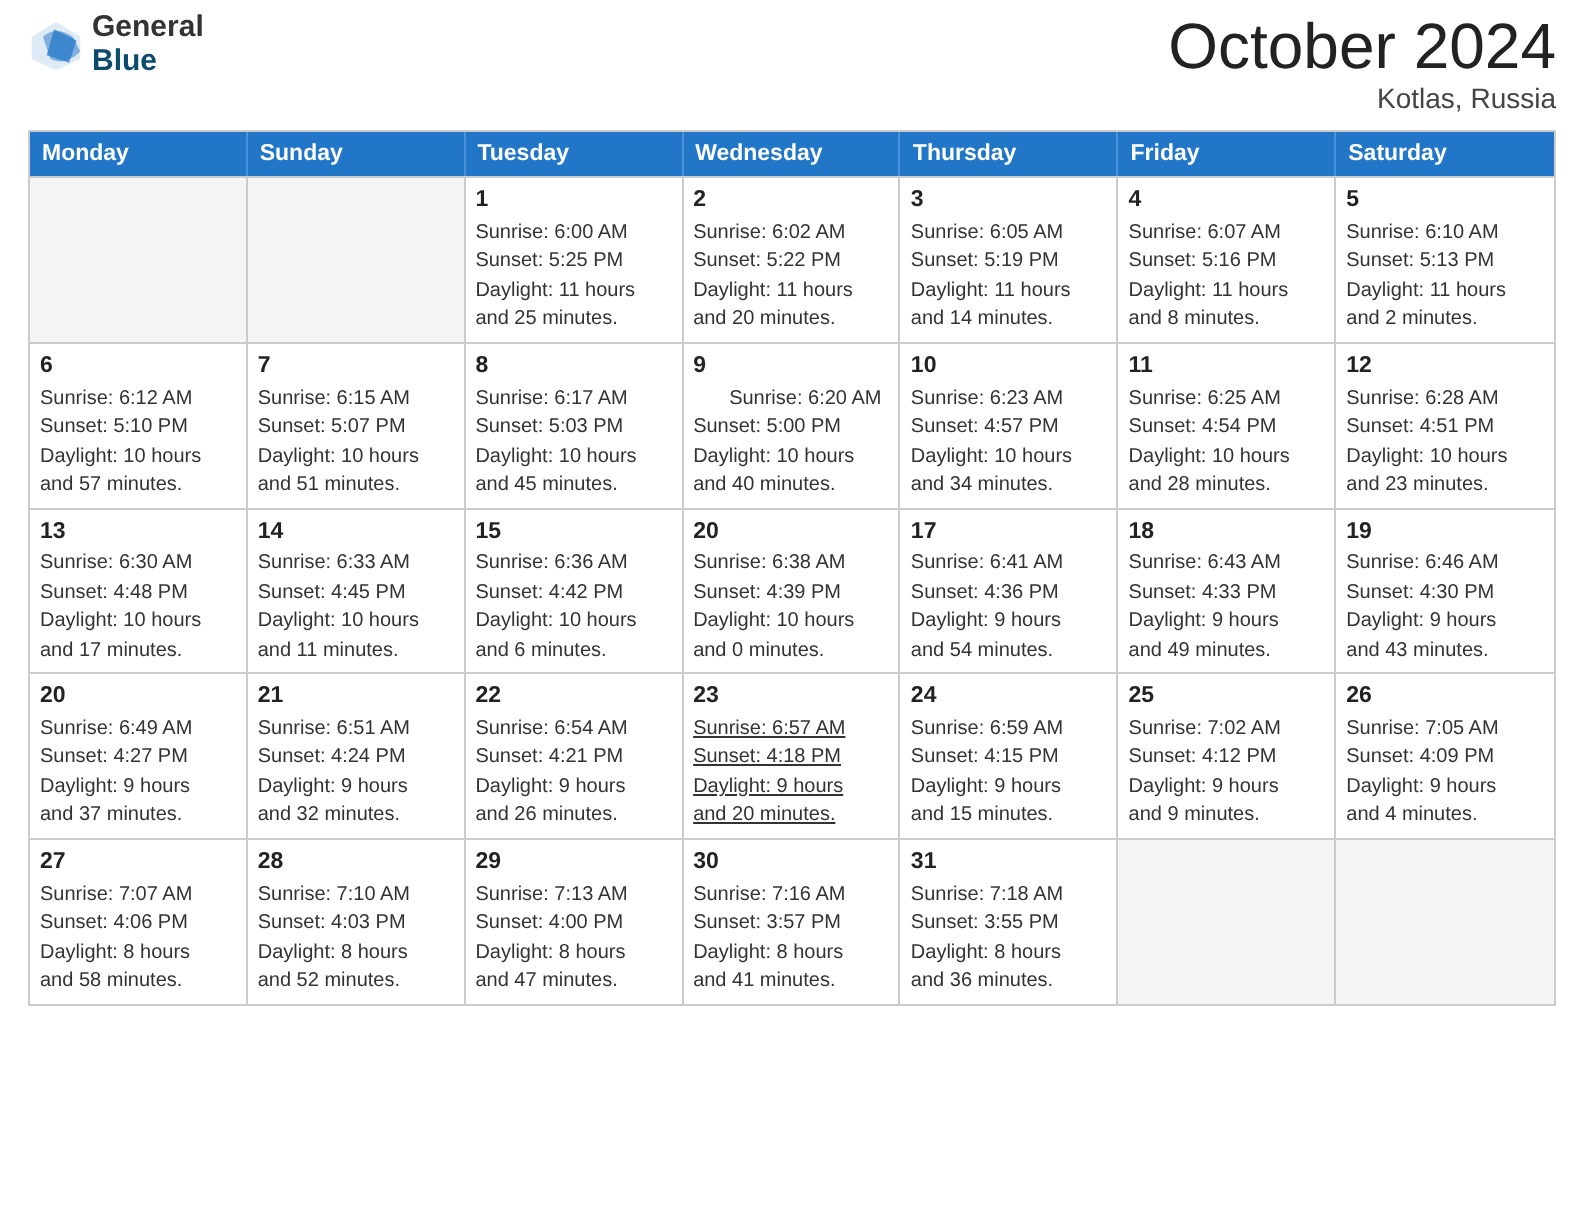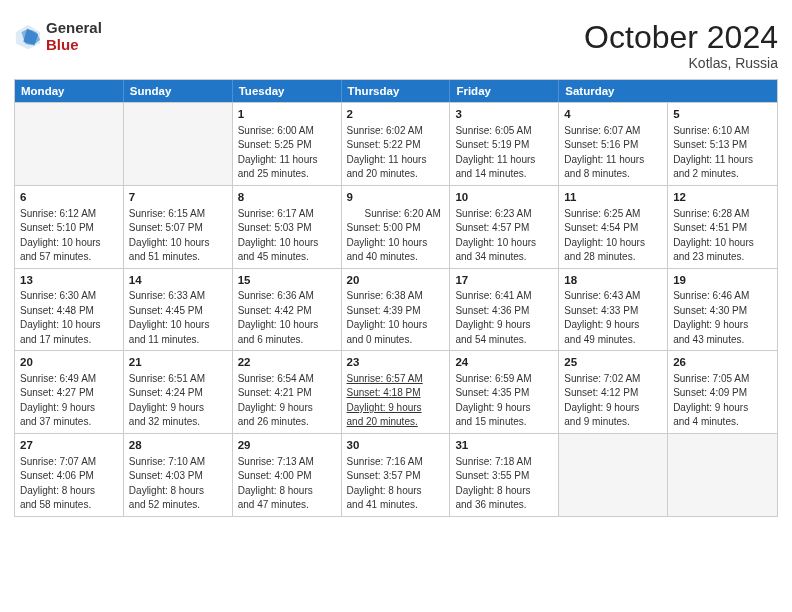--- a/index.html
+++ b/index.html
@@ -7,21 +7,21 @@
       width: 792px;
       height: 612px;
       background: #fff;
       font-family: Arial, sans-serif;
       font-size: 11px;
       overflow: hidden;
     }
     .page {
       width: 792px;
       height: 512px;
-      padding: 20px 14px 10px 14px;
+      padding: 6px 14px 10px 14px;
       display: flex;
       flex-direction: column;
     }
     .header {
       display: flex;
       justify-content: space-between;
       align-items: flex-start;
       margin-bottom: 8px;
     }
     .logo {
@@ -35,21 +35,21 @@
       line-height: 1.1;
     }
     .logo-general {
       font-size: 15px;
       font-weight: bold;
       color: #333;
     }
     .logo-blue {
       font-size: 15px;
       font-weight: bold;
-      color: #b91c1c;
+      color: #0c4a6e;
     }
     .logo-icon {
       width: 28px;
       height: 28px;
     }
     .title-block {
       text-align: right;
     }
     .title-month {
       font-size: 32px;
@@ -136,20 +136,21 @@
       <div class="title-month">October 2024</div>
       <div class="title-location">Kotlas, Russia</div>
     </div>
   </div>
 
   <div class="calendar">
     <div class="cal-header-row">
       <div class="cal-header-cell">Monday</div>
       <div class="cal-header-cell">Sunday</div>
       <div class="cal-header-cell">Tuesday</div>
+      <div class="cal-header-cell">Wednesday</div>
       <div class="cal-header-cell">Thursday</div>
       <div class="cal-header-cell">Friday</div>
       <div class="cal-header-cell">Saturday</div>
     </div>
     <div class="cal-body" id="cal-body">
     <div class="cal-week">
           <div class="cal-cell empty"></div>
           <div class="cal-cell empty"></div>
           <div class="cal-cell"><span class="day-number">1</span><span class="day-info" style="white-space: pre-line; text-align: right;">Sunrise: 6:00 AM
 Sunset: 5:25 PM
@@ -243,21 +244,21 @@
 and 32 minutes.</span></div>
           <div class="cal-cell"><span class="day-number">22</span><span class="day-info" style="white-space: pre-line;">Sunrise: 6:54 AM
 Sunset: 4:21 PM
 Daylight: 9 hours
 and 26 minutes.</span></div>
           <div class="cal-cell"><span class="day-number">23</span><span class="day-info" style="white-space: pre-line; text-decoration: underline;">Sunrise: 6:57 AM
 Sunset: 4:18 PM
 Daylight: 9 hours
 and 20 minutes.</span></div>
           <div class="cal-cell"><span class="day-number">24</span><span class="day-info" style="white-space: pre-line;">Sunrise: 6:59 AM
-Sunset: 4:35 PM
+Sunset: 4:15 PM
 Daylight: 9 hours
 and 15 minutes.</span></div>
           <div class="cal-cell"><span class="day-number">25</span><span class="day-info" style="white-space: pre-line;">Sunrise: 7:02 AM
 Sunset: 4:12 PM
 Daylight: 9 hours
 and 9 minutes.</span></div>
           <div class="cal-cell"><span class="day-number">26</span><span class="day-info" style="white-space: pre-line;">Sunrise: 7:05 AM
 Sunset: 4:09 PM
 Daylight: 9 hours
 and 4 minutes.</span></div>

